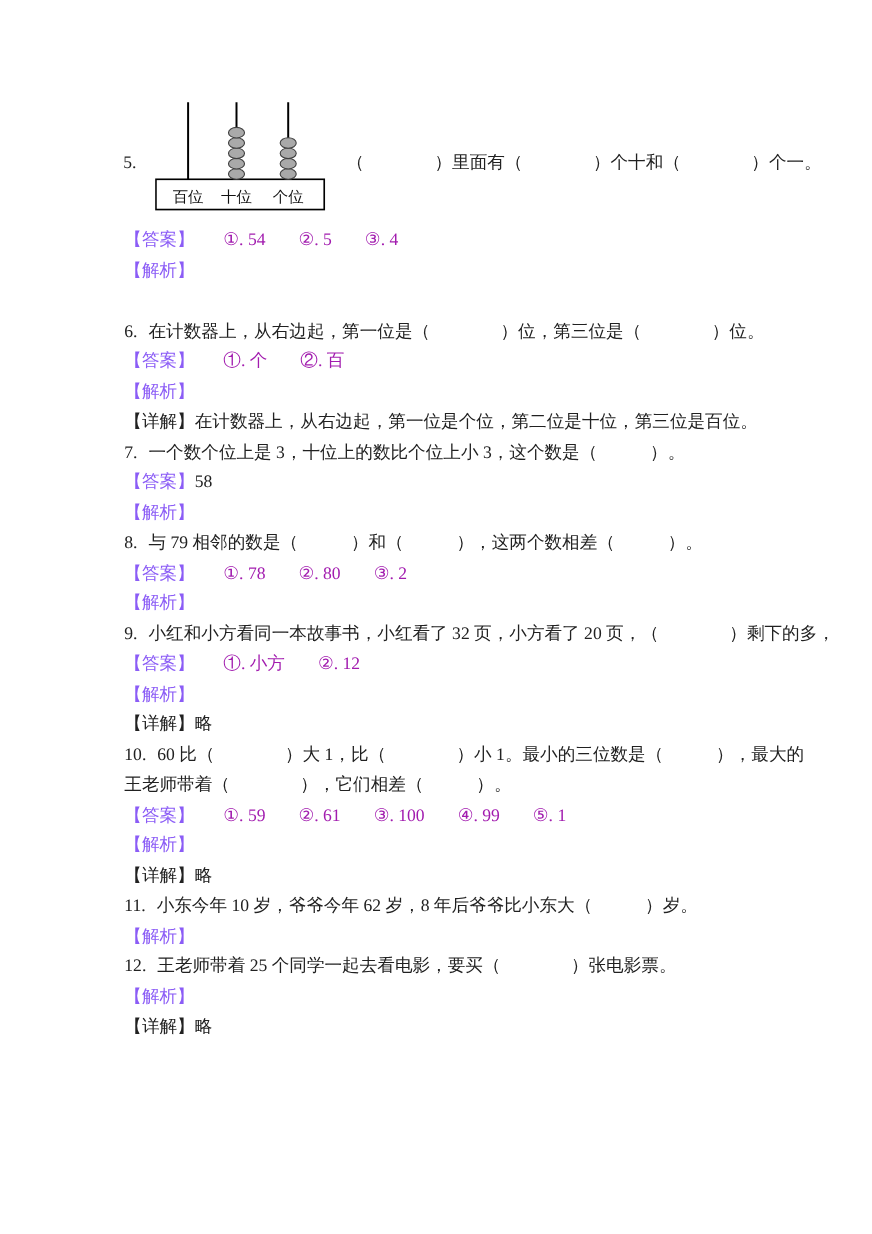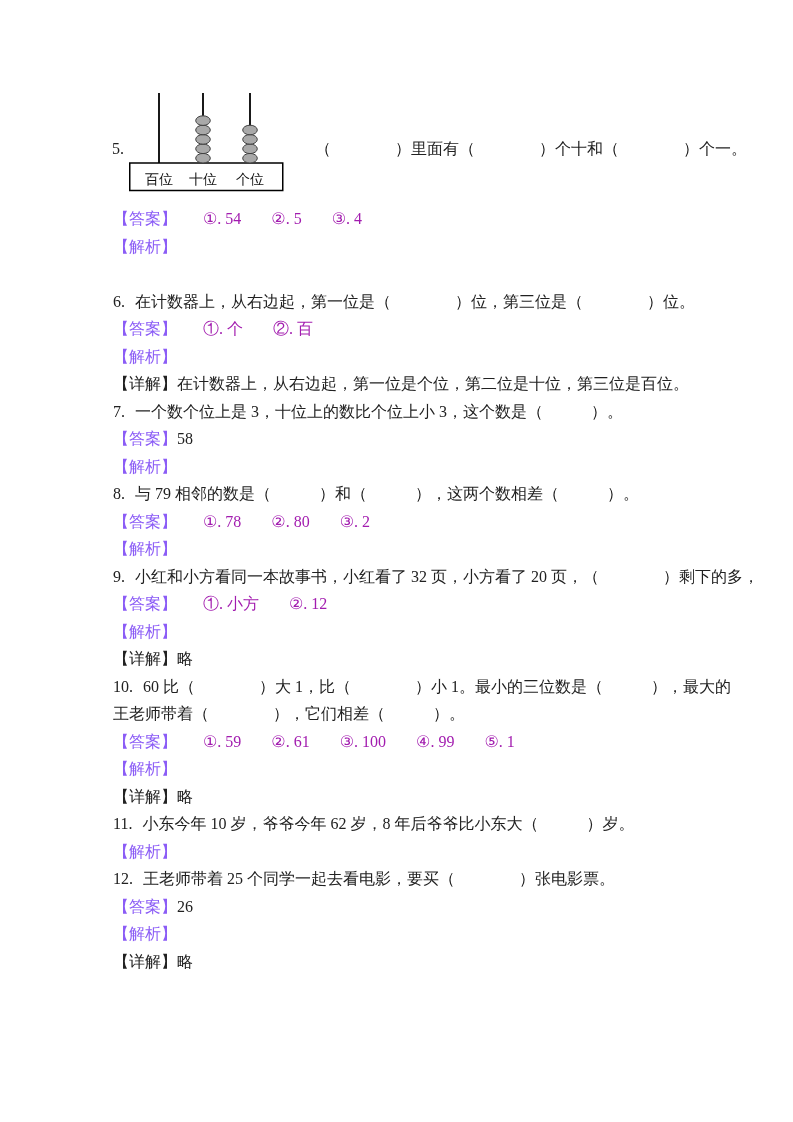--- a/index.html
+++ b/index.html
@@ -35,21 +35,21 @@
     height: 115px;
   }
   .q5-num {
     position: absolute;
     left: -1px;
     top: 45px;
     line-height: 27.5px;
   }
   .abacus-wrap {
     position: absolute;
-    left: 16px;
+    left: 28px;
     top: 0;
   }
   .q5-text {
     position: absolute;
     left: 202px;
     top: 45px;
     line-height: 27.5px;
     white-space: nowrap;
   }
   .abacus-rod { stroke: #000000; stroke-width: 1.8; }
@@ -166,23 +166,20 @@
       <span class="q-num">11.</span><span>小东今年 10 岁，爷爷今年 62 岁，8 年后爷爷比小东大（　　　）岁。</span>
     </div>
     <div class="line">
       <span class="label">【解析】</span>
     </div>
 
     <div class="line">
       <span class="q-num">12.</span><span>王老师带着 25 个同学一起去看电影，要买（　　　　）张电影票。</span>
     </div>
     <div class="line">
-      <span class="label">【答案】</span><span>26</span>
-    </div>
-    <div class="line">
       <span class="label">【解析】</span>
     </div>
     <div class="line">
       <span class="label" style="color:#212121">【详解】</span><span>略</span>
     </div>
 
   </div>
 </div>
 
 </body></html>

